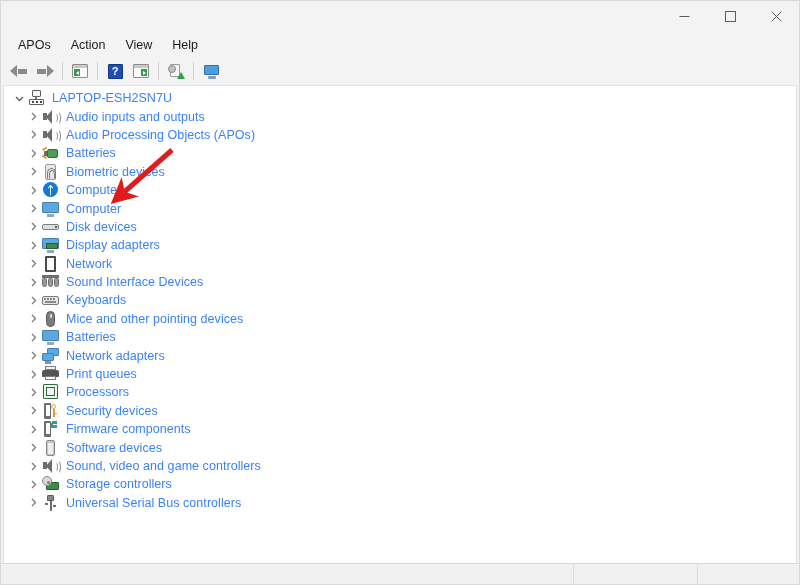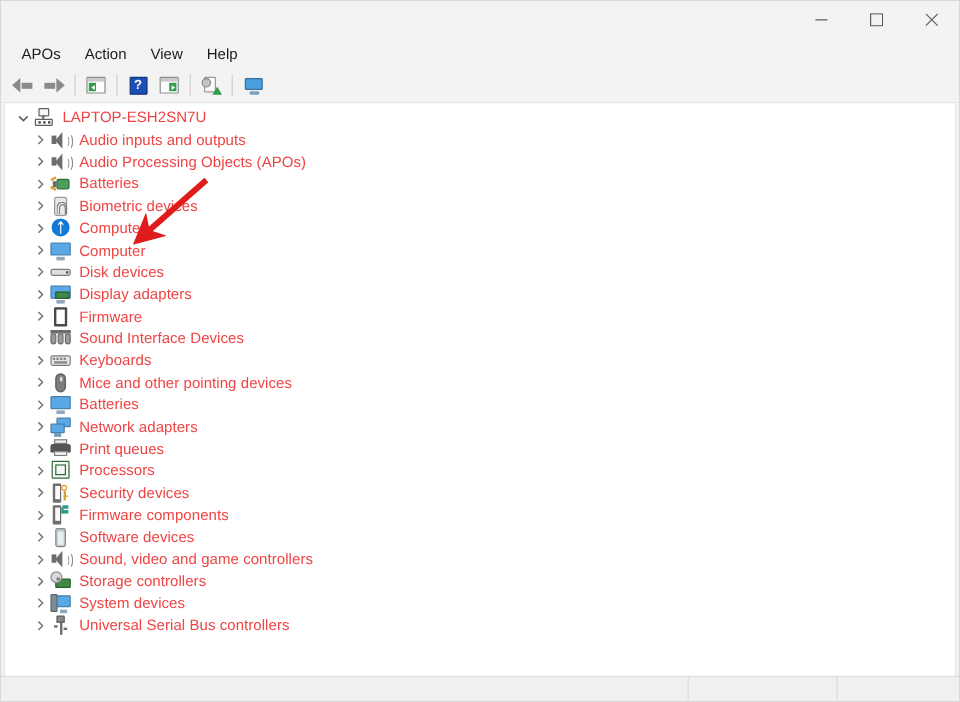--- a/index.html
+++ b/index.html
@@ -320,21 +320,21 @@
 
   .row-icon {
     width: 17px;
     height: 16px;
     flex: 0 0 17px;
     margin-right: 7px;
     position: relative;
   }
   .row-label {
     font-size: 12.5px;
-    color: #ef4444;
+    color: #3b82f6;
     line-height: 16px;
     letter-spacing: 0.05px;
   }
 
   
   .i-pc .m {
     position: absolute; left: 4px; top: 0px;
     width: 9px; height: 7px;
     background: #f6f6f6; border: 1.3px solid #5f5f5f;
     box-sizing: border-box; border-radius: 1px;
@@ -983,21 +983,21 @@
       <div class="row child">
         <span class="twisty">
           <svg width="9" height="9" viewBox="0 0 9 9" aria-hidden="true">
               <polyline points="3,1 6.5,4.5 3,8" fill="none" stroke="#7a7a7a" stroke-width="1.3"></polyline>
             </svg>
         </span>
         <span class="row-icon i-fw">
           <span class="chip"></span>
             <span class="inner"></span>
         </span>
-        <span class="row-label">Firmware</span>
+        <span class="row-label">Network</span>
       </div>
 
       <div class="row child">
         <span class="twisty">
           <svg width="9" height="9" viewBox="0 0 9 9" aria-hidden="true">
               <polyline points="3,1 6.5,4.5 3,8" fill="none" stroke="#7a7a7a" stroke-width="1.3"></polyline>
             </svg>
         </span>
         <span class="row-icon i-hid">
           <span class="bar"></span>
@@ -1163,33 +1163,20 @@
         </span>
         <span class="row-icon i-stor">
           <span class="box"></span>
             <span class="disc">
               <i></i>
             </span>
         </span>
         <span class="row-label">Storage controllers</span>
       </div>
 
-      <div class="row child">
-        <span class="twisty">
-          <svg width="9" height="9" viewBox="0 0 9 9" aria-hidden="true">
-              <polyline points="3,1 6.5,4.5 3,8" fill="none" stroke="#7a7a7a" stroke-width="1.3"></polyline>
-            </svg>
-        </span>
-        <span class="row-icon i-sys">
-          <span class="st"></span>
-            <span class="scr"></span>
-            <span class="tower"></span>
-        </span>
-        <span class="row-label">System devices</span>
-      </div>
 
       <div class="row child">
         <span class="twisty">
           <svg width="9" height="9" viewBox="0 0 9 9" aria-hidden="true">
               <polyline points="3,1 6.5,4.5 3,8" fill="none" stroke="#7a7a7a" stroke-width="1.3"></polyline>
             </svg>
         </span>
         <span class="row-icon i-usb">
           <span class="stem"></span>
             <span class="head"></span>

